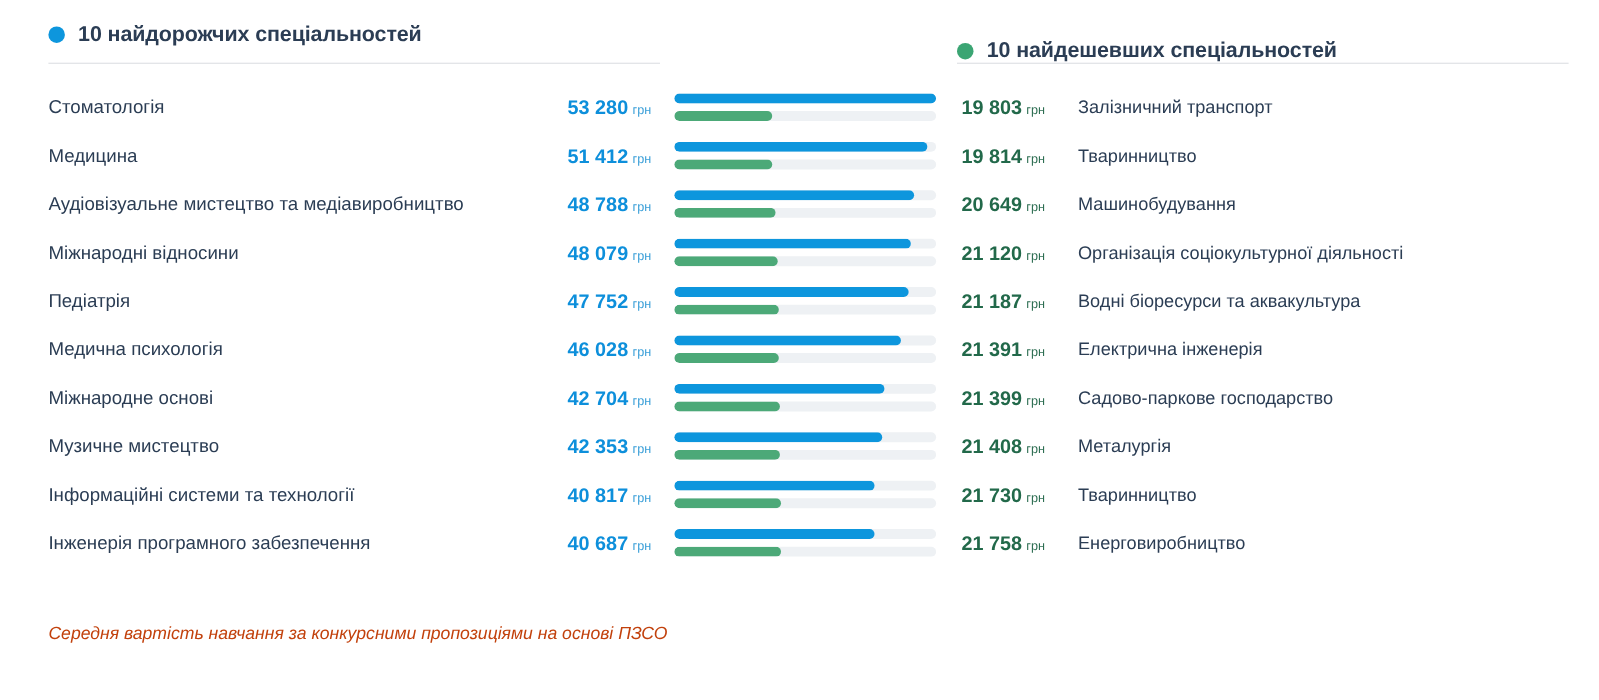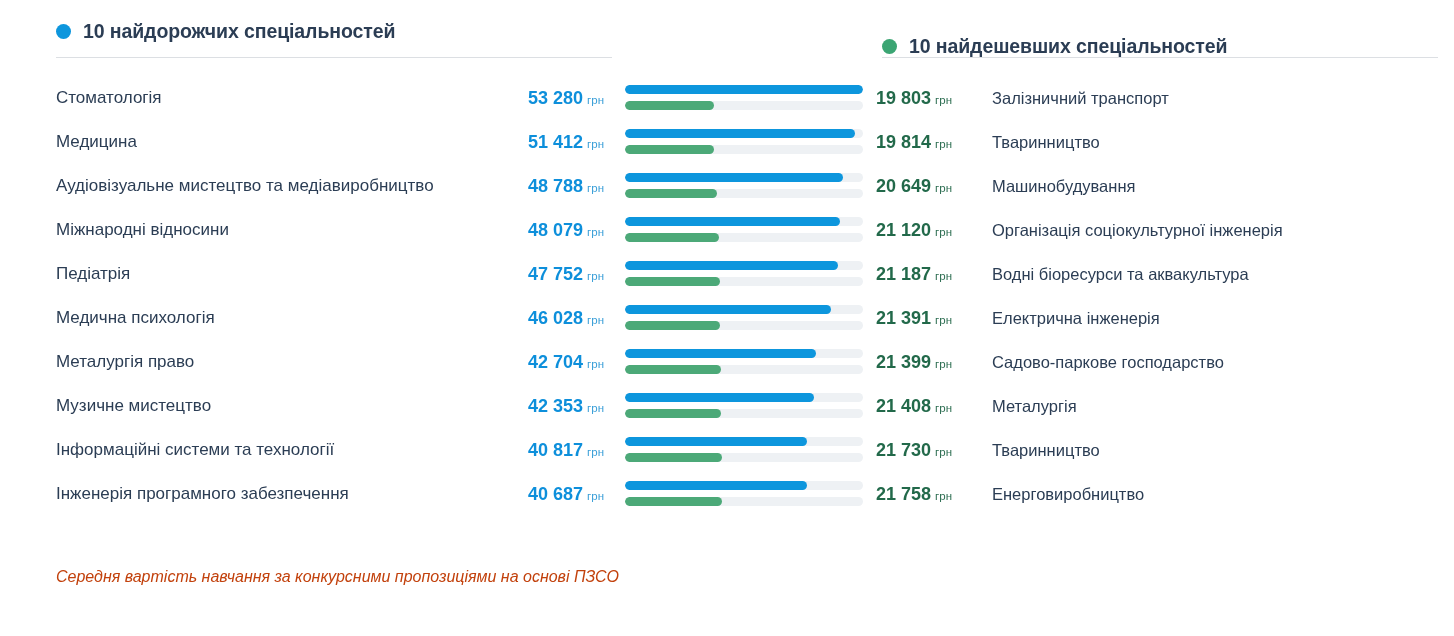--- a/index.html
+++ b/index.html
@@ -12,21 +12,21 @@
     width: 1454px;
     height: 636px;
     font-family: "Liberation Sans", sans-serif;
     color: #2d3e50;
     overflow: hidden;
     position: relative;
   }
 
   .board {
     position: absolute;
-    left: 16px; top: 0;
+    left: 4px; top: 0;
     width: 1206px;
     height: 636px;
     box-sizing: border-box;
   }
 
   
   .headers {
     position: absolute;
     left: 0;
     top: 14px;
@@ -105,21 +105,21 @@
     white-space: nowrap;
   }
   .cell-value.left {
     left: 440px;
     width: 148px;
     text-align: right;
   }
   .cell-value.right {
     left: 860px;
     width: 96px;
-    text-align: left;
+    text-align: center;
   }
   .amount {
     font-size: 18px;
     font-weight: bold;
   }
   .amount.blue  { color: #0d8fdb; }
   .amount.green { color: #22694a; }
   .cur {
     font-size: 11.5px;
     font-weight: normal;
@@ -245,21 +245,21 @@
         <div class="cell-value left"><span class="amount blue">48 079</span><span class="cur blue">грн</span></div>
         <div class="bars">
           <div class="track t-blue">
             <span class="fill f-blue" style="width: 90.2%;"></span>
           </div>
           <div class="track t-green">
             <span class="fill f-green" style="width: 39.6%;"></span>
           </div>
         </div>
         <div class="cell-value right"><span class="amount green">21 120</span><span class="cur green">грн</span></div>
-        <div class="cell-label-right">Організація соціокультурної інженерія</div>
+        <div class="cell-label-right">Організація соціокультурної діяльності</div>
       </div>
       <div class="row">
         <div class="cell-label-left">Педіатрія</div>
         <div class="cell-value left"><span class="amount blue">47 752</span><span class="cur blue">грн</span></div>
         <div class="bars">
           <div class="track t-blue">
             <span class="fill f-blue" style="width: 89.6%;"></span>
           </div>
           <div class="track t-green">
             <span class="fill f-green" style="width: 39.8%;"></span>
@@ -276,21 +276,21 @@
             <span class="fill f-blue" style="width: 86.4%;"></span>
           </div>
           <div class="track t-green">
             <span class="fill f-green" style="width: 40.1%;"></span>
           </div>
         </div>
         <div class="cell-value right"><span class="amount green">21 391</span><span class="cur green">грн</span></div>
         <div class="cell-label-right">Електрична інженерія</div>
       </div>
       <div class="row">
-        <div class="cell-label-left">Металургія право</div>
+        <div class="cell-label-left">Міжнародне основі</div>
         <div class="cell-value left"><span class="amount blue">42 704</span><span class="cur blue">грн</span></div>
         <div class="bars">
           <div class="track t-blue">
             <span class="fill f-blue" style="width: 80.2%;"></span>
           </div>
           <div class="track t-green">
             <span class="fill f-green" style="width: 40.2%;"></span>
           </div>
         </div>
         <div class="cell-value right"><span class="amount green">21 399</span><span class="cur green">грн</span></div>

